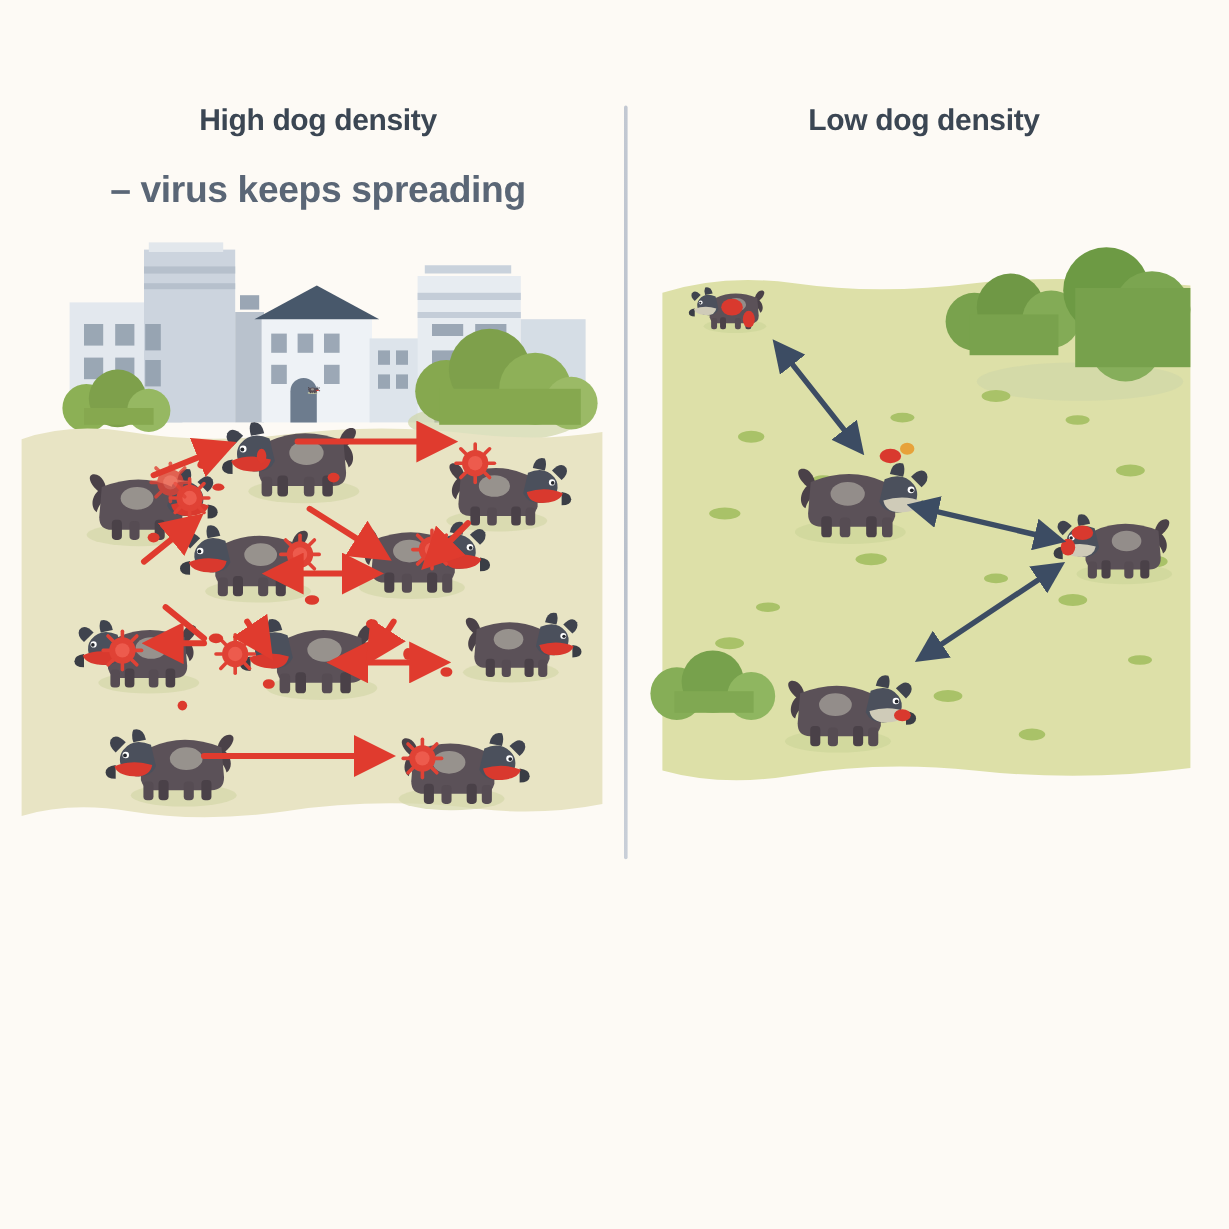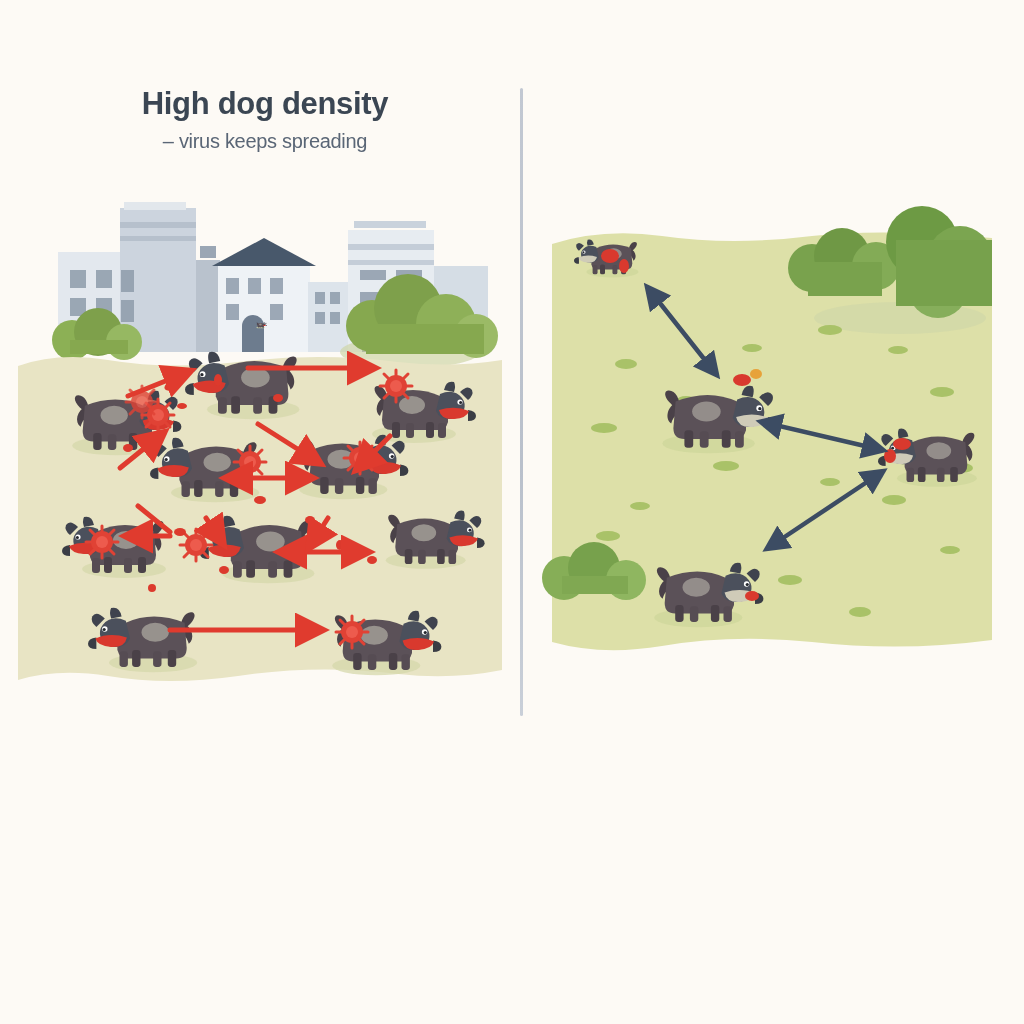--- a/index.html
+++ b/index.html
@@ -8,26 +8,26 @@
     background:#fdfaf5;
     font-family:"Liberation Sans", sans-serif;
     overflow:hidden;
     position:relative;
   }
   .stage{position:absolute;inset:0;}
 
   
   .title-block{position:absolute;text-align:center;}
   .title-main{
-    font-size:31px;font-weight:bold;color:#3b4653;
+    font-size:25px;font-weight:bold;color:#3b4653;
     letter-spacing:-.3px;line-height:1.15;white-space:nowrap;
   }
   .title-sub{
-    font-size:20px;font-weight:normal;color:#5a6676;
-    letter-spacing:-.3px;line-height:1.3;white-space:nowrap;margin-top:6px;
+    font-size:31px;font-weight:bold;color:#5a6676;
+    letter-spacing:-.3px;line-height:1.3;white-space:nowrap;margin-top:23px;
   }
 
   
   .divider{
     position:absolute;left:520px;top:88px;width:3px;height:628px;
     background:linear-gradient(180deg,#c2c8d2,#b9c0cb 60%,#c9cfd8);
     border-radius:2px;
   }
 
   
@@ -41,20 +41,21 @@
 <body>
 
 <div class="stage">
 
   <div class="title-block" style="left:40px;top:86px;width:450px;">
     <div class="title-main">High dog density</div>
     <div class="title-sub">– virus keeps spreading</div>
   </div>
 
   <div class="title-block" style="left:545px;top:86px;width:450px;">
+    <div class="title-main">Low dog density</div>
   </div>
 
   <div class="divider"></div>
 
   <div class="scene" style="left:10px;top:200px;">
     <svg width="500" height="520" viewBox="0 0 500 520">
       <defs>
         <g id="dogL">
           <ellipse cx="46" cy="74" rx="42" ry="9" fill="#d5d8ab" opacity=".75"></ellipse>
           <path d="M18 36 C8 40 6 52 12 56 C14 48 20 44 26 44 Z" fill="#4a4148"></path>

